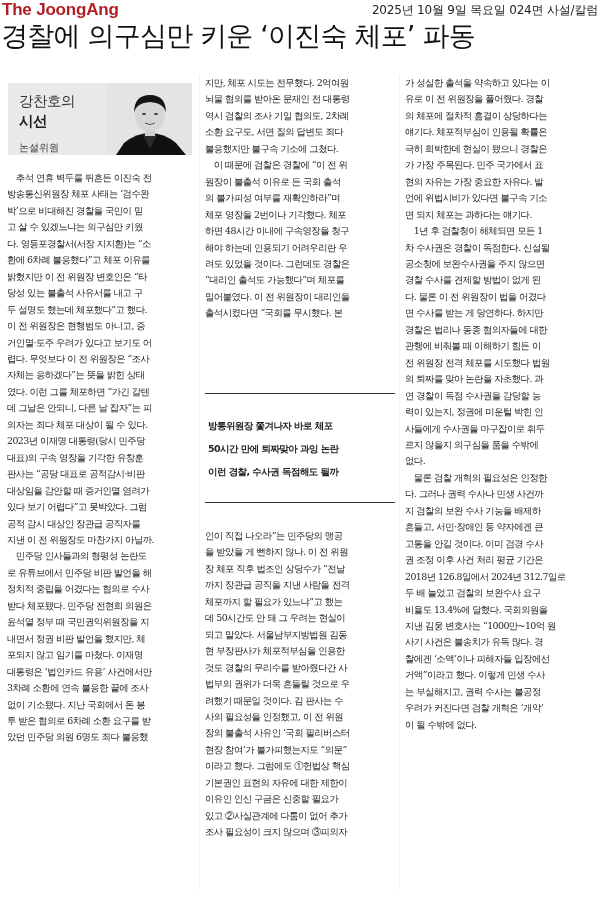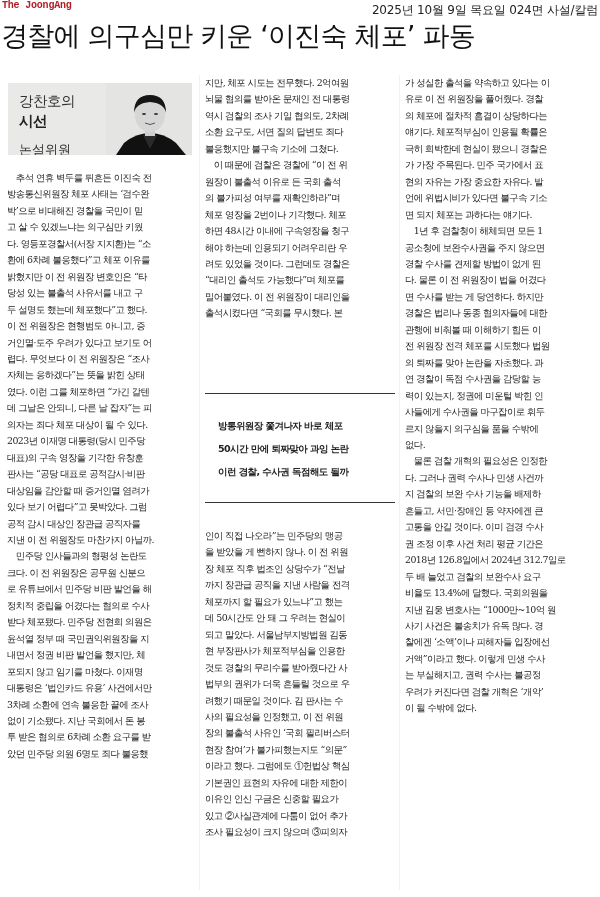--- a/index.html
+++ b/index.html
@@ -1,40 +1,40 @@
 <!DOCTYPE html>
 <html><head>
 <meta charset="utf-8">
 <style>
   * { margin: 0; padding: 0; box-sizing: border-box; }
   html, body { width: 600px; height: 897px; background: #ffffff; overflow: hidden; }
   body { font-family: "DejaVu Serif", "Liberation Serif", serif; color: #1a1a1a; position: relative; }
 
   .masthead { position: absolute; left: 0; top: 0; width: 600px; height: 14px; }
-  .logo { position: absolute; left: 2px; top: 0; font-family: Liberation Mono, monospace; font-weight: bold; font-size: 10px; color: #b01e23; letter-spacing: -0.2px; }
+  .logo { position: absolute; left: 2px; top: 0; font-family: Liberation Sans, sans-serif; font-weight: bold; font-size: 17px; color: #b01e23; letter-spacing: -0.2px; }
   .dateline { position: absolute; right: 2px; top: 2px; font-family: "DejaVu Sans", sans-serif; font-size: 12px; color: #222; letter-spacing: -0.2px; }
 
   .headline { position: absolute; left: 0; top: 18px; width: 476px; text-align: center; font-family: "DejaVu Sans", sans-serif; font-size: 27px; font-weight: 500; letter-spacing: -0.8px; color: #111; }
 
   .byline-box { position: absolute; left: 8px; top: 83px; width: 184px; height: 72px; background: #e9e9e7; overflow: hidden; }
   .byline-name { position: absolute; left: 11px; top: 9px; font-family: "DejaVu Sans", sans-serif; font-size: 14.5px; color: #333; letter-spacing: -0.5px; text-align: right; }
   .byline-series { position: absolute; left: 11px; top: 29px; font-family: "DejaVu Sans", sans-serif; font-size: 14.5px; font-weight: bold; color: #222; letter-spacing: -0.5px; }
-  .byline-role { position: absolute; left: 11px; top: 58px; font-family: "DejaVu Sans", sans-serif; font-size: 13px; color: #333; }
+  .byline-role { position: absolute; left: 11px; top: 58px; font-family: "DejaVu Sans", sans-serif; font-size: 10px; color: #333; }
   .portrait { position: absolute; left: 98px; top: 0; width: 88px; height: 72px; }
 
   .col { position: absolute; font-size: 9.4px; line-height: 16.45px; letter-spacing: -0.55px; text-align: justify; color: #1c1c1c; }
   .col p { white-space: nowrap; overflow: hidden; }
   .col1 { left: 7px; top: 170px; width: 188px; }
   .col2 { left: 205px; top: 75px; width: 190px; }
   .col2b { left: 205px; top: 528px; width: 190px; }
   .col3 { left: 405px; top: 75px; width: 190px; }
 
   .pullquote { position: absolute; left: 205px; top: 393px; width: 190px; height: 110px; border-top: 1.5px solid #333; border-bottom: 1.5px solid #333; }
   .pullquote p { font-family: "DejaVu Sans", sans-serif; font-weight: bold; font-size: 9.5px; line-height: 23px; letter-spacing: -0.55px; color: #222; white-space: nowrap; padding-left: 3px; }
-  .pq-inner { position: absolute; top: 20px; left: 0; margin-left: 10px; }
+  .pq-inner { position: absolute; top: 20px; left: 0; }
 
   .divider { position: absolute; top: 75px; width: 1px; height: 815px; background: #f2f2f2; }
 </style>
 </head>
 <body>
 
 <div class="masthead">
   <div class="logo">The JoongAng</div>
   <div class="dateline">2025년 10월 9일 목요일 024면 사설/칼럼</div>
 </div>
@@ -79,21 +79,20 @@
     <p>데 그날은 안되니, 다른 날 잡자”는 피</p>
     <p>의자는 죄다 체포 대상이 될 수 있다.</p>
     <p>2023년 이재명 대통령(당시 민주당</p>
     <p>대표)의 구속 영장을 기각한 유창훈</p>
     <p>판사는 “공당 대표로 공적감시·비판</p>
     <p>대상임을 감안할 때 증거인멸 염려가</p>
     <p>있다 보기 어렵다”고 못박았다. 그럼</p>
     <p>공적 감시 대상인 장관급 공직자를</p>
     <p>지낸 이 전 위원장도 마찬가지 아닐까.</p>
     <p> 민주당 인사들과의 형평성 논란도</p>
-    <p>크다. 이 전 위원장은 공무원 신분으</p>
     <p>로 유튜브에서 민주당 비판 발언을 해</p>
     <p>정치적 중립을 어겼다는 혐의로 수사</p>
     <p>받다 체포됐다. 민주당 전현희 의원은</p>
     <p>윤석열 정부 때 국민권익위원장을 지</p>
     <p>내면서 정권 비판 발언을 했지만, 체</p>
     <p>포되지 않고 임기를 마쳤다. 이재명</p>
     <p>대통령은 ‘법인카드 유용’ 사건에서만</p>
     <p>3차례 소환에 연속 불응한 끝에 조사</p>
     <p>없이 기소됐다. 지난 국회에서 돈 봉</p>
     <p>투 받은 혐의로 6차례 소환 요구를 받</p>
@@ -150,20 +149,21 @@
     <p>가 성실한 출석을 약속하고 있다는 이</p>
     <p>유로 이 전 위원장을 풀어줬다. 경찰</p>
     <p>의 체포에 절차적 흠결이 상당하다는</p>
     <p>얘기다. 체포적부심이 인용될 확률은</p>
     <p>극히 희박한데 현실이 됐으니 경찰은</p>
     <p>가 가장 주목된다. 민주 국가에서 표</p>
     <p>현의 자유는 가장 중요한 자유다. 발</p>
     <p>언에 위법시비가 있다면 불구속 기소</p>
     <p>면 되지 체포는 과하다는 얘기다.</p>
     <p> 1년 후 검찰청이 해체되면 모든 1</p>
+    <p>차 수사권은 경찰이 독점한다. 신설될</p>
     <p>공소청에 보완수사권을 주지 않으면</p>
     <p>경찰 수사를 견제할 방법이 없게 된</p>
     <p>다. 물론 이 전 위원장이 법을 어겼다</p>
     <p>면 수사를 받는 게 당연하다. 하지만</p>
     <p>경찰은 법리나 동종 혐의자들에 대한</p>
     <p>관행에 비춰볼 때 이해하기 힘든 이</p>
     <p>전 위원장 전격 체포를 시도했다 법원</p>
     <p>의 퇴짜를 맞아 논란을 자초했다. 과</p>
     <p>연 경찰이 독점 수사권을 감당할 능</p>
     <p>력이 있는지, 정권에 미운털 박힌 인</p>

